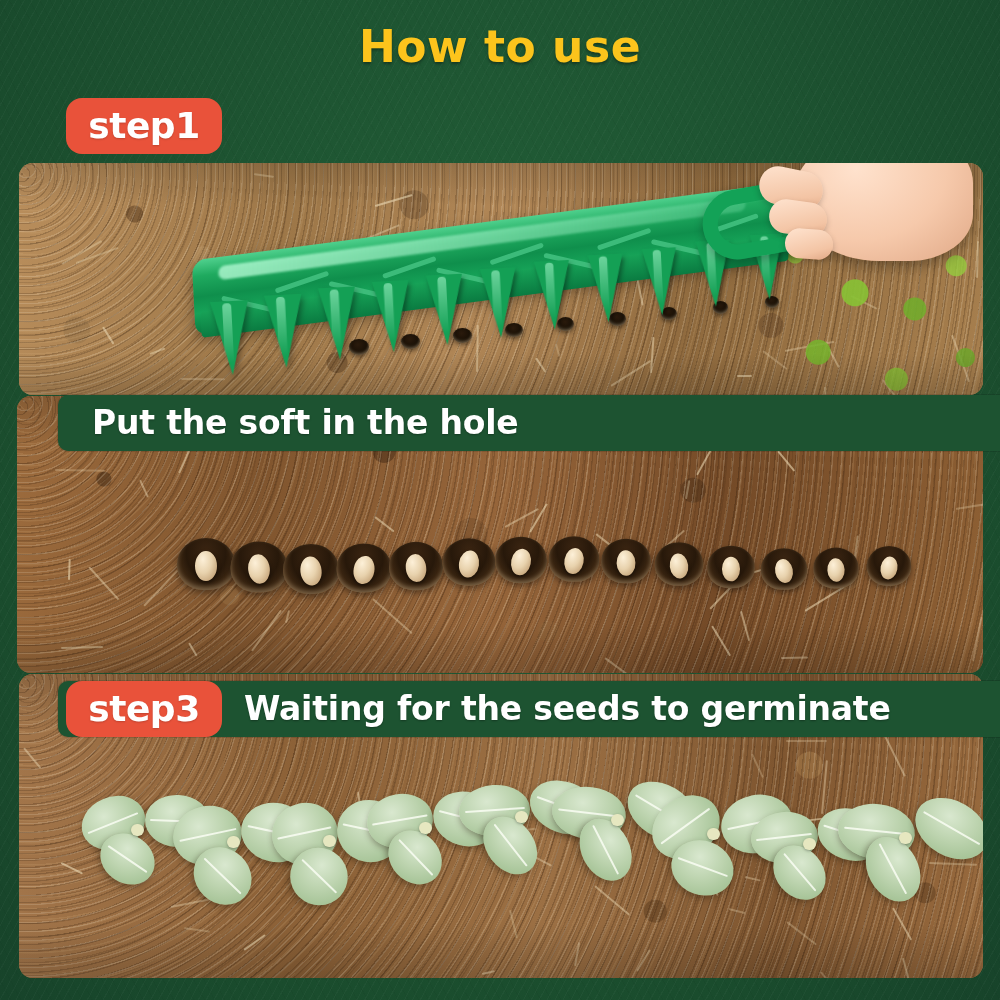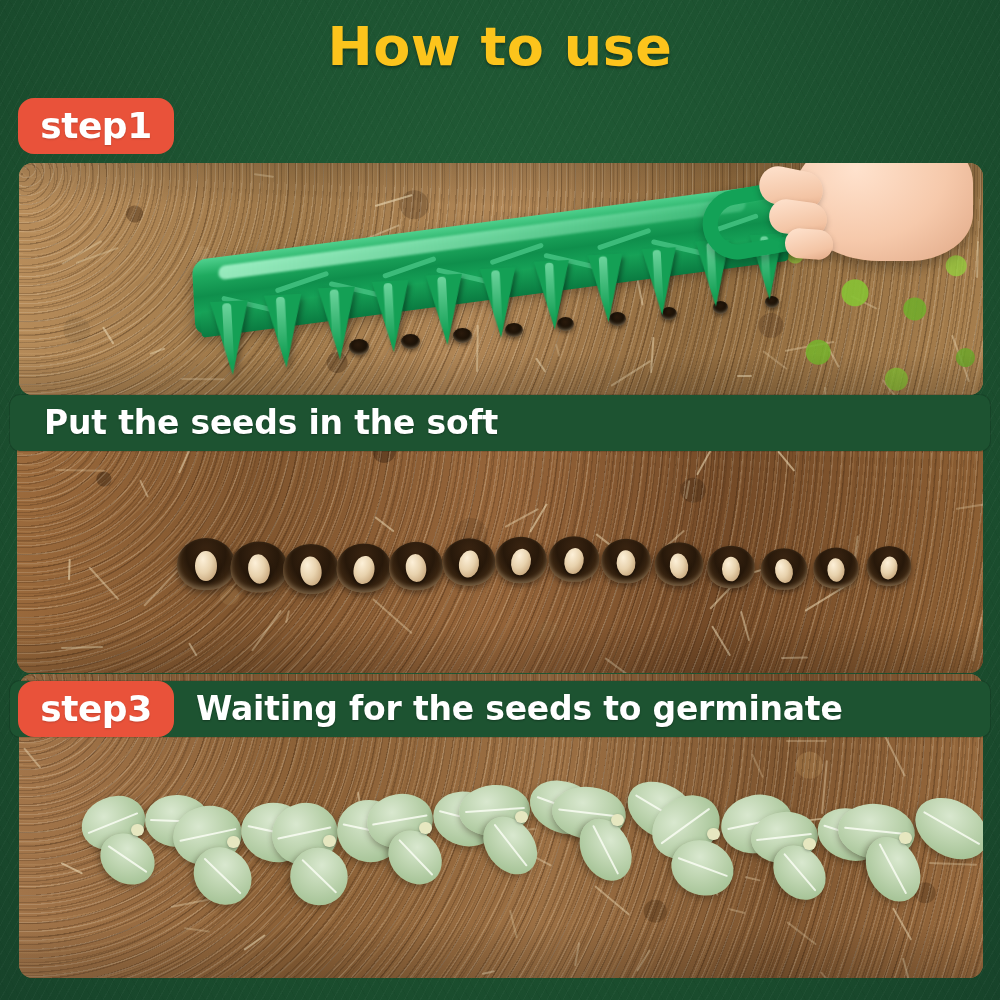--- a/index.html
+++ b/index.html
@@ -32,36 +32,37 @@
     overflow: hidden;
   }
 
   
   #title {
     position: absolute;
     top: 16px;
     left: 0;
     width: 1000px;
     text-align: center;
-    font-size: 54px;
+    font-size: 44px;
     line-height: 62px;
     font-weight: 700;
     letter-spacing: 0.5px;
     color: #fcc41c;
     text-shadow: 0 2px 3px rgba(0,0,0,0.35);
     font-family: "DejaVu Sans", sans-serif;
   }
 
   
   .step-row {
     position: absolute;
     display: flex;
     align-items: flex-end;
     height: 56px;
     z-index: 40;
+    margin-left: 48px;
   }
   .step-row.banner-bg { 
     background: #1d5331;
     border-radius: 10px;
     left: 10px;
     width: 980px;
     box-shadow: 0 0 0 1px rgba(0,0,0,0.12);
   }
 
   .badge {
@@ -499,21 +500,21 @@
         <div class="seed" style="left: 755.5px; top: 159.941px; transform: scale(0.802) rotate(-10.9deg);"></div>
         <div class="seed-hole" style="left: 790px; top: 146.273px; transform: scale(0.784);"></div>
         <div class="seed" style="left: 808px; top: 159.273px; transform: scale(0.784) rotate(-2.8deg);"></div>
         <div class="seed-hole" style="left: 842.5px; top: 143.595px; transform: scale(0.766);"></div>
         <div class="seed" style="left: 860.5px; top: 156.595px; transform: scale(0.766) rotate(10.3deg);"></div>
       </div>
     <div class="vignette"></div>
   </div>
 
   <div class="step-row banner-bg" id="row-2">
-    <div class="step-text">Put the seeds in the soft</div>
+    <div class="step-text">Put the soft in the hole</div>
   </div>
 
   <div class="photo" id="photo-3">
     <div class="soil soil-3"></div>
     <div class="grain"></div>
     <div class="straw" id="straw-3">
         <i style="left: 165.154px; top: 253.401px; width: 26.3675px; opacity: 0.36; transform: rotate(8.1deg);"></i>
         <i style="left: 884.337px; top: 282.85px; width: 37.1228px; opacity: 0.56; transform: rotate(75.4deg);"></i>
         <i style="left: 210.207px; top: 13.7673px; width: 25.4019px; opacity: 0.79; transform: rotate(63deg);"></i>
         <i style="left: 768.32px; top: 247.338px; width: 37.1433px; opacity: 0.42; transform: rotate(37.7deg);"></i>

